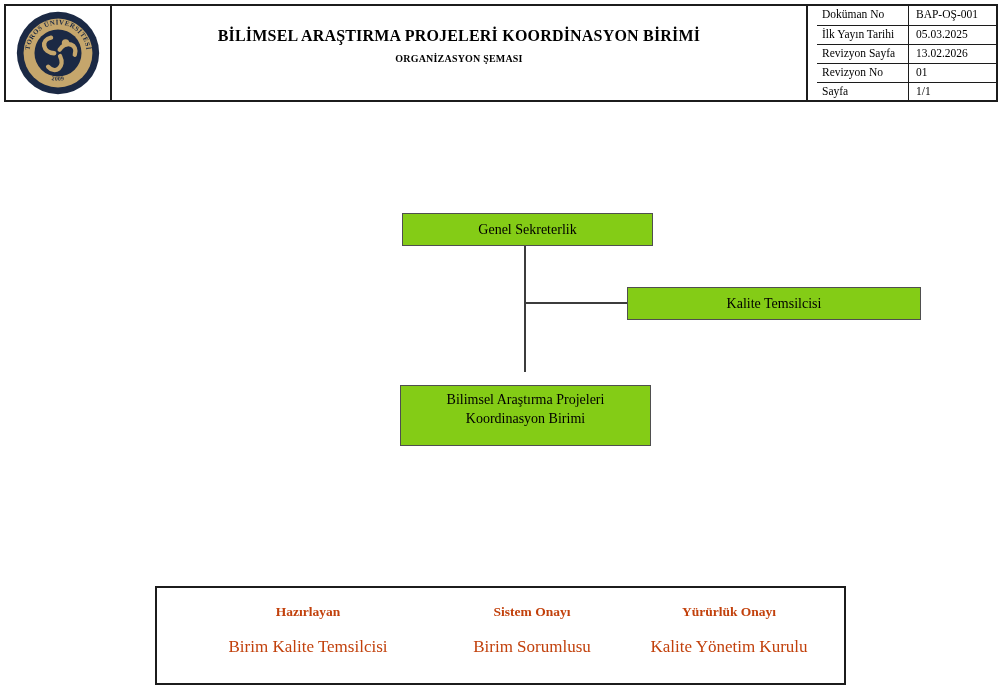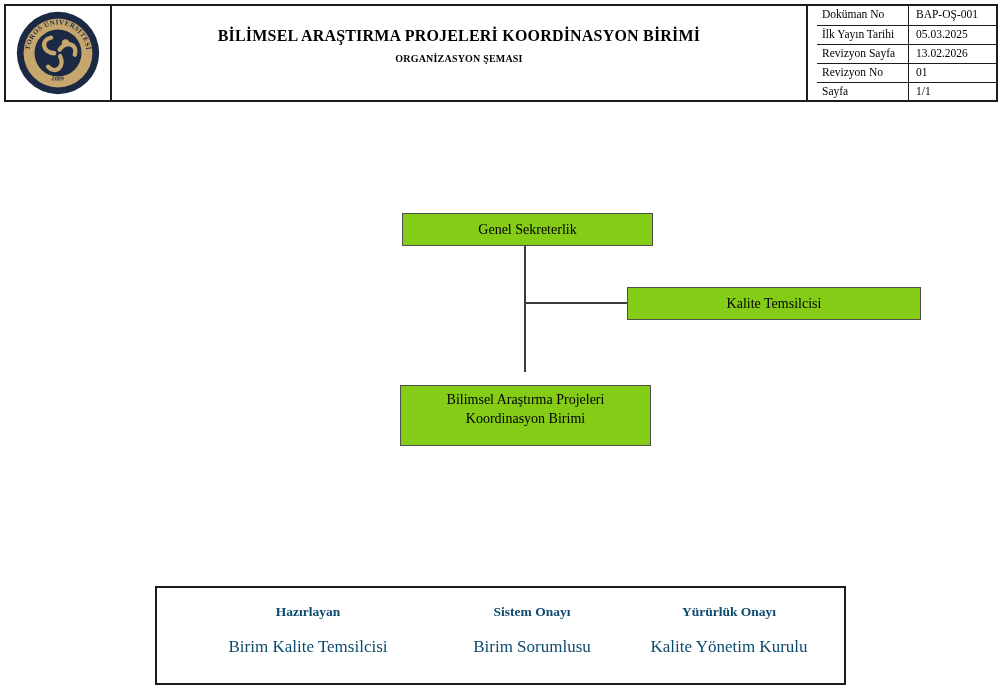--- a/index.html
+++ b/index.html
@@ -49,21 +49,21 @@
   .node-kalite { left:627px; top:287px; width:294px; height:33px;
     display:flex; align-items:center; justify-content:center; }
   .node-bap { left:400px; top:385px; width:251px; height:61px; padding-top:4px; line-height:19px; }
   .connector { position:absolute; background:#3c3c3c; }
   .conn-v { left:524px; top:246px; width:2px; height:126px; }
   .conn-h { left:525px; top:302px; width:103px; height:2px; }
 
   
   .footer {
     position:absolute; left:155px; top:586px; width:691px; height:99px;
-    border:2px solid #1c1c1c; color:#0c4a6e;
+    border:2px solid #1c1c1c; color:#c2410c;
   }
   .footer-col { position:absolute; transform:translateX(-50%); text-align:center; white-space:nowrap; }
   .fc-1 { left:151px; } .fc-2 { left:375px; } .fc-3 { left:572px; }
   .footer-title { font-size:13.5px; font-weight:bold; margin-top:16px; }
   .footer-value { font-size:17px; margin-top:17px;font-family:Liberation Serif, serif; }
 </style>
 </head>
 <body>
 
 <div class="header">

